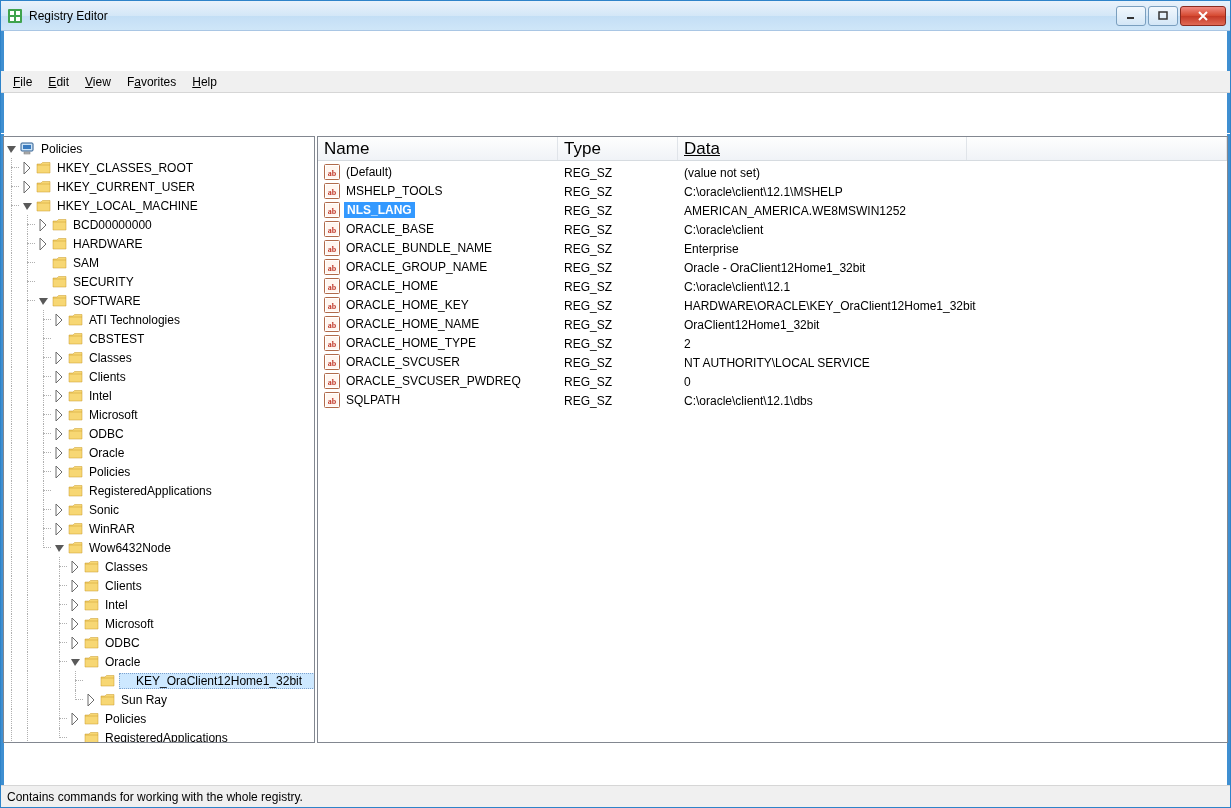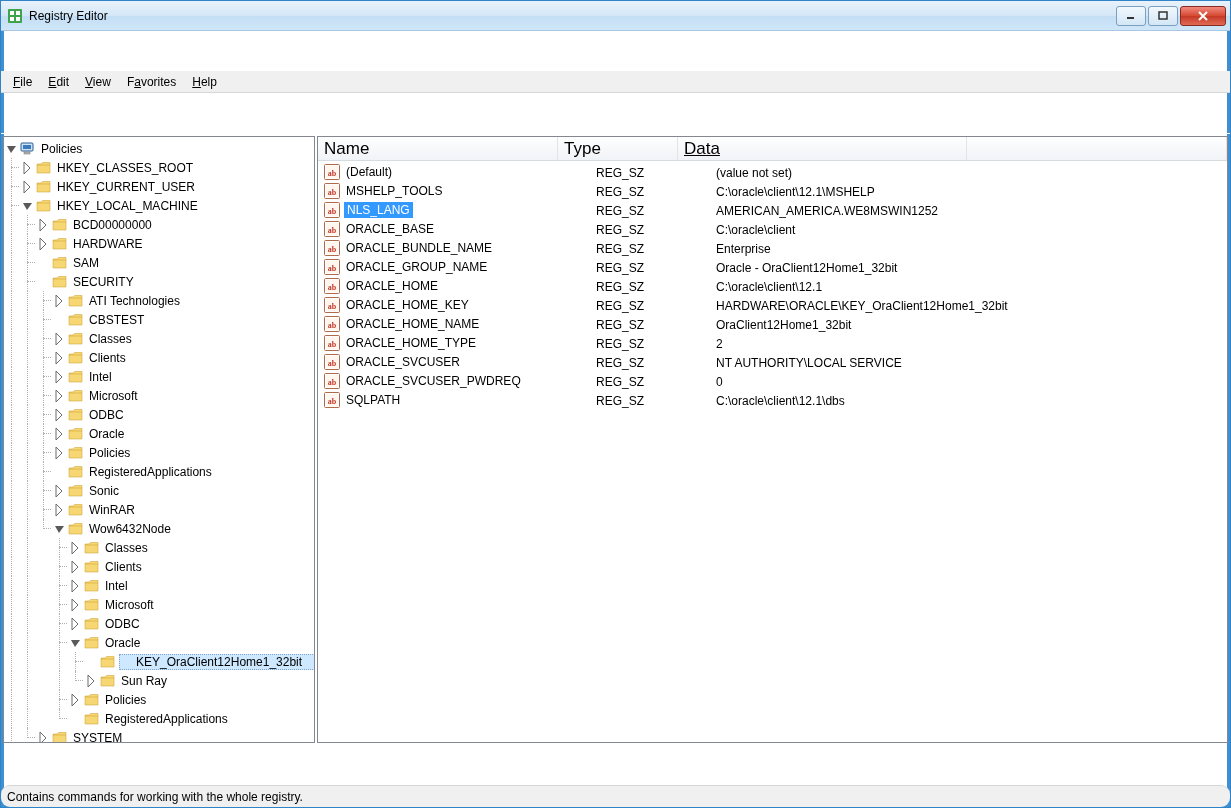--- a/index.html
+++ b/index.html
@@ -79,21 +79,20 @@
     overflow: auto;
     font-size: 12px;
   }
   .statusbar {
     height: 22px;
     background: #f0f0f0;
     border-top: 1px solid #d6d6d6;
     padding: 0 6px;
     display: flex; align-items: center;
     font-size: 12px;
-    border-radius: 9px;
   }
   
   .tree { padding: 2px 0; }
   .tree-row {
     display: flex; align-items: center;
     height: 19px;
     white-space: nowrap;
     padding-right: 4px;
   }
   .tree-row .expander {
@@ -159,31 +158,32 @@
   .list-body { }
   .list-row {
     display: flex; align-items: flex-end;
     height: 19px;
   }
   .list-row .cell {
     padding-left: 6px;
     overflow: hidden; text-overflow: ellipsis; white-space: nowrap;
   }
   .list-row .cell.name { width: 240px; display: flex; align-items: center; }
-  .list-row .cell.type { width: 120px; margin-left: 32px; }
+  .list-row .cell.type { width: 120px; }
   .list-row .cell.data { flex: 1; }
   .list-row .val-icon {
     width: 16px; height: 16px; margin-right: 4px; flex: 0 0 16px;
   }
   .list-row .name-text {
     padding: 1px 2px;
   }
   .list-row.sel .name-text {
     background: #3399ff; color: #fff;
     padding: 1px 3px;
+    font-weight: bold;
   }
   
   .folder-ico { fill:#f7d774; stroke:#c89a2b; stroke-width:0.5; }
 </style>
 </head>
 <body>
 
 <svg width="0" height="0" style="position:absolute">
   <defs>
     <g id="tri-closed">
@@ -366,20 +366,35 @@
             </span>
             <span class="expander none"></span>
             <span class="icon"><svg width="16" height="16" viewBox="0 0 16 16">
                 <use href="#folder"></use>
               </svg></span>
             <span class="label">SECURITY</span>
           </div>
           <div class="tree-row">
             <span class="guides">
               <span class="vline"></span>
+              <span class="vline tee"></span>
+            </span>
+            <span class="expander">
+              <svg width="16" height="16" viewBox="0 0 16 16">
+                <use href="#tri-open"></use>
+              </svg>
+            </span>
+            <span class="icon"><svg width="16" height="16" viewBox="0 0 16 16">
+                <use href="#folder"></use>
+              </svg></span>
+            <span class="label">SOFTWARE</span>
+          </div>
+          <div class="tree-row">
+            <span class="guides">
+              <span class="vline"></span>
               <span class="vline"></span>
               <span class="vline tee"></span>
             </span>
             <span class="expander">
               <svg width="16" height="16" viewBox="0 0 16 16">
                 <use href="#tri-closed"></use>
               </svg>
             </span>
             <span class="icon"><svg width="16" height="16" viewBox="0 0 16 16">
                 <use href="#folder"></use>

